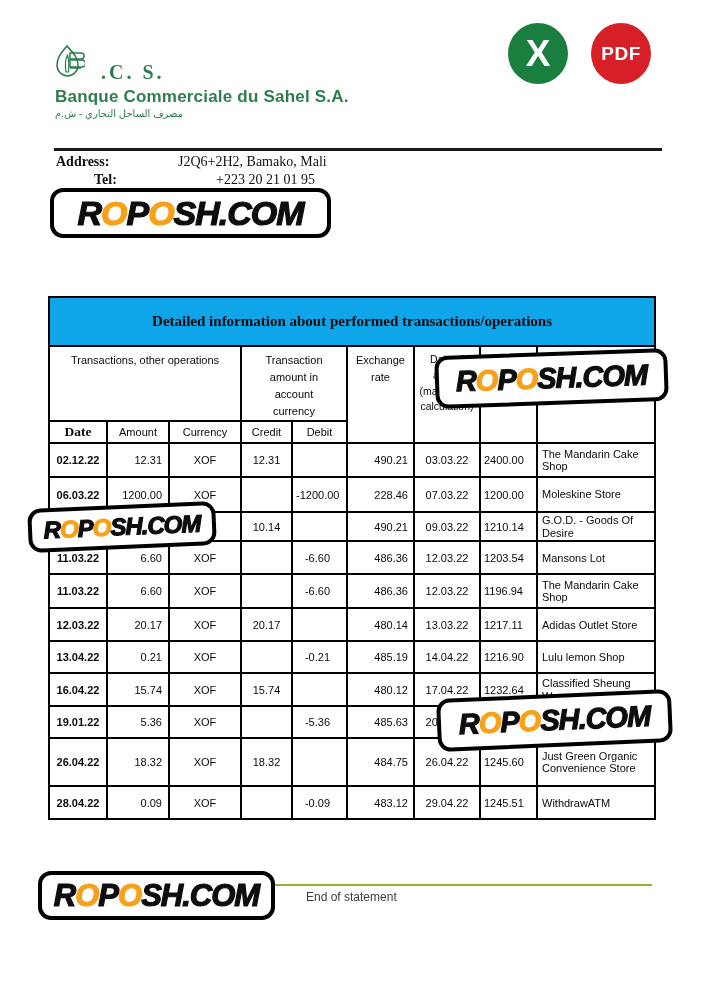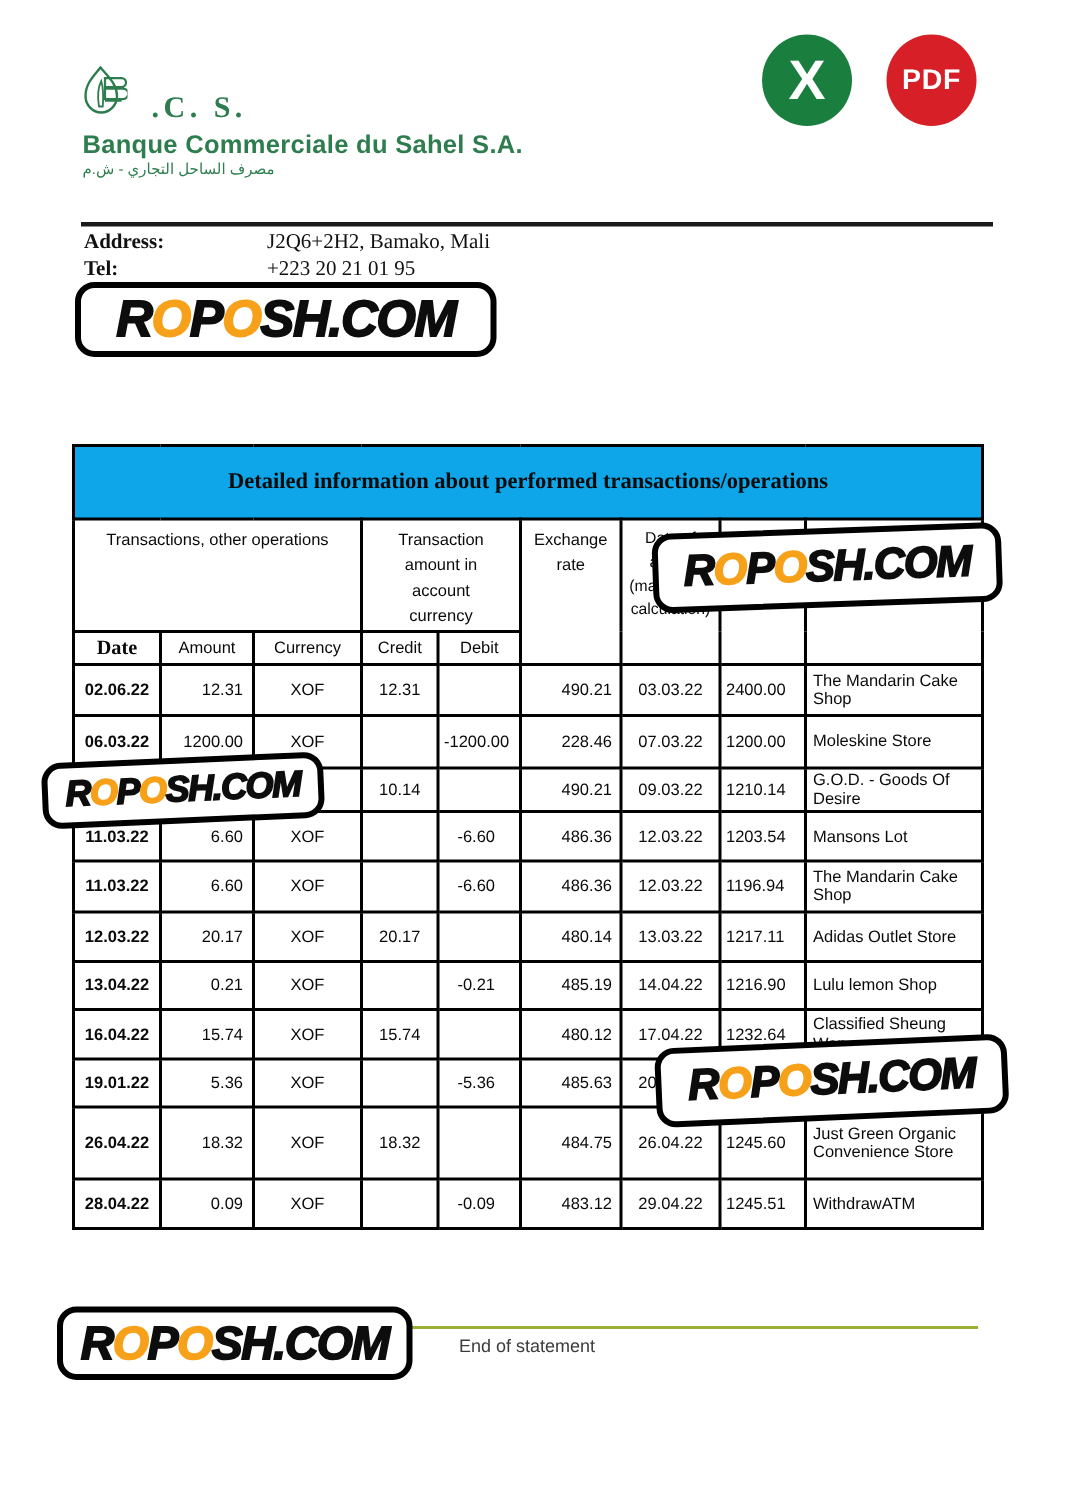--- a/index.html
+++ b/index.html
@@ -30,21 +30,21 @@
     position:absolute; width:60px; height:61px; border-radius:50%;
     display:flex; align-items:center; justify-content:center; color:#fff;
     font-weight:bold; cursor:pointer;
   }
   #excel-circle { left:508px; top:23px; background:#1a7e3e; font-size:37px; }
   #pdf-circle   { left:591px; top:23px; background:#d61f26; font-size:19px; letter-spacing:0.5px; }
   
   #addr-rule { position:absolute; left:54px; top:148px; width:608px; height:3px; background:#1a1a1a; }
   .addr-row { position:absolute; left:56px; font-family:"Liberation Serif","DejaVu Serif",serif; font-size:14px; color:#111; }
   .addr-label { font-weight:bold; display:inline-block; width:122px; }
-  #addr-row-1 { top:154px; } #addr-row-2 { top:172px; }
+  #addr-row-1 { top:154px; } #addr-row-2 { top:172px;margin-left:38px; }
   
   .wm {
     position:absolute; background:#fff; border:4px solid #000; border-radius:13px;
     display:flex; align-items:center; justify-content:center;
     font-style:italic; font-weight:bold; letter-spacing:-1px; white-space:nowrap;
     z-index:30; -webkit-text-stroke:1.2px currentColor;
   }
   .wm .k { color:#0d0d0d; } .wm .o { color:#f7a11a; -webkit-text-stroke:1.2px #f7a11a; }
   #wm-top      { left:50px;  top:188px; width:281px; height:50px; font-size:34px; }
   #wm-header   { left:435px; top:352px; width:233px; height:53px; font-size:29px; transform:rotate(-2deg); }
@@ -189,21 +189,21 @@
       <tr class="sub-row">
         <th class="sh" id="sh-date">Date</th>
         <th class="sh">Amount</th>
         <th class="sh">Currency</th>
         <th class="sh">Credit</th>
         <th class="sh">Debit</th>
       </tr>
     </thead>
     <tbody id="rows">
         <tr style="height: 34px;">
-      <td class="c-date">02.06.22</td>
+      <td class="c-date">02.12.22</td>
       <td class="c-amount">12.31</td>
       <td class="c-cur">XOF</td>
       <td class="c-credit">12.31</td>
       <td class="c-debit"></td>
       <td class="c-rate">490.21</td>
       <td class="c-vdate">03.03.22</td>
       <td class="c-bal">2400.00</td>
       <td class="c-det">The Mandarin Cake Shop</td>
     </tr>
         <tr style="height: 35px;">

